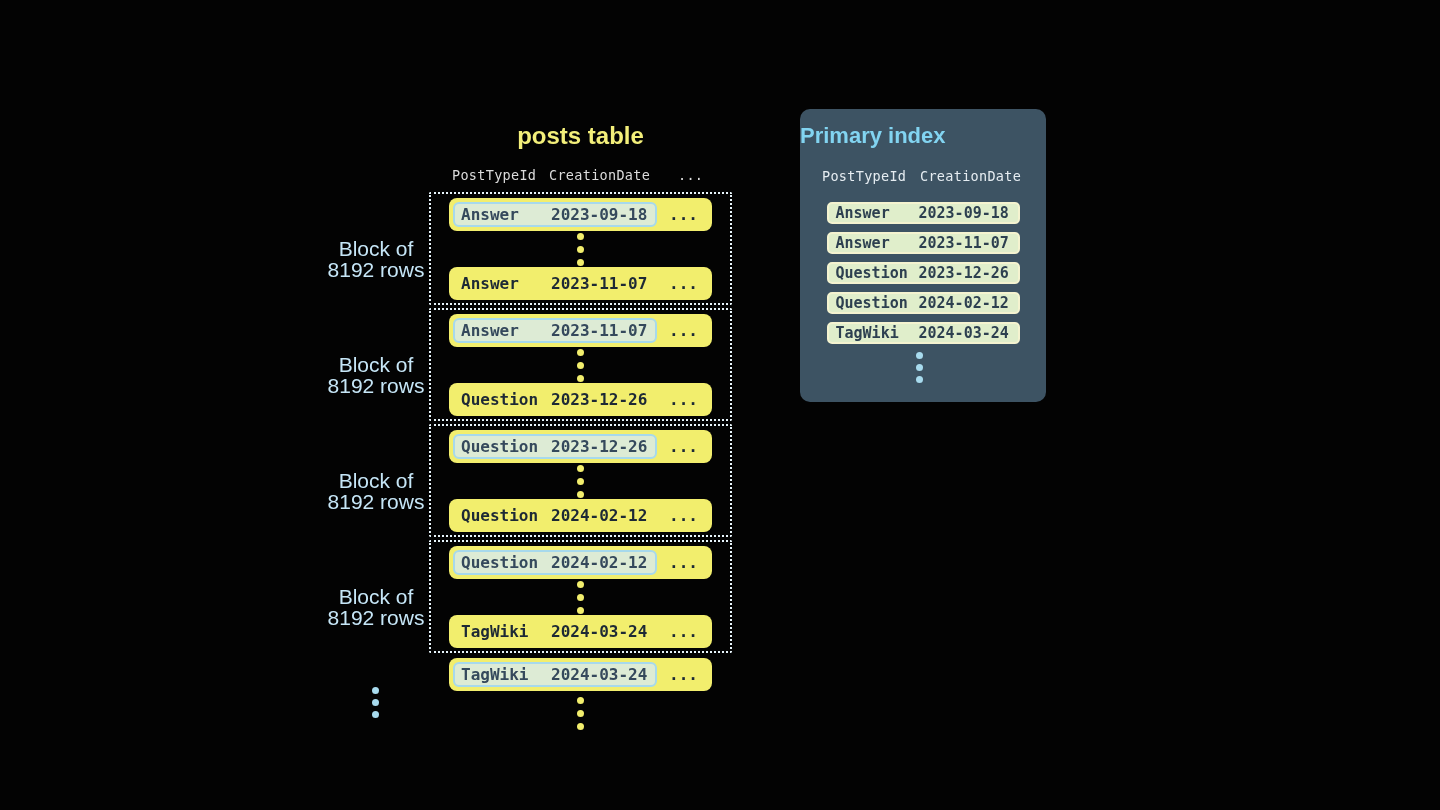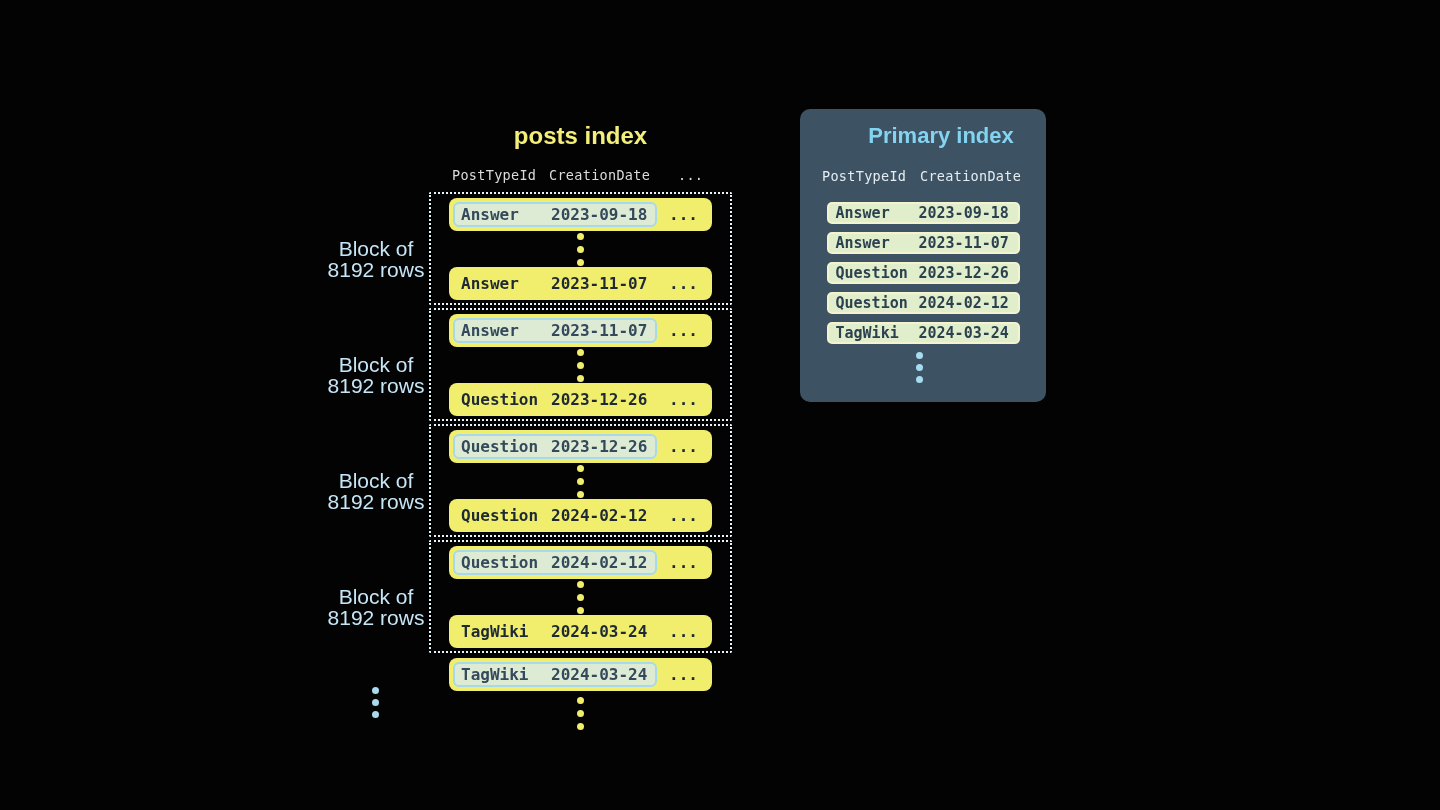--- a/index.html
+++ b/index.html
@@ -59,40 +59,40 @@
   .vdots.abs{position:absolute;}
   .table-overflow-dots{left:577px;top:697px;}
   .left-overflow-dots{left:372px;top:687px;gap:5px;}
 
   
   .panel{
     position:absolute;left:800px;top:109px;width:246px;height:293px;
     background:#3d5363;border-radius:10px;
   }
   .panel-title{
-    margin-top:14px;text-align:center;color:#82d4f1;font-size:22px;font-weight:600;padding-left:36px;
+    margin-top:14px;text-align:left;color:#82d4f1;font-size:22px;font-weight:600;
   }
   .panel .col-header{top:59px;color:#e6edf2;}
   .pi-hdr-posttype{left:22px;}
   .pi-hdr-creation{left:120px;}
   .pi-rows{position:absolute;top:93px;left:0;right:0;}
   .pi-row{
     width:193px;height:22px;box-sizing:border-box;margin:0 auto 8px auto;
     background:#e0eecb;border:2px solid #f4f3d0;border-radius:5px;
     display:flex;align-items:center;padding:0 7px;
     font-family:"DejaVu Sans Mono","Liberation Mono",monospace;
     font-size:15px;font-weight:bold;color:#2d4050;
   }
   .pi-row .t{width:83px;}
   .pi-dots{left:116px;top:243px;gap:5px;}
 </style>
 </head>
 <body>
 
-<div class="posts-title">posts index</div>
+<div class="posts-title">posts table</div>
 
 <span class="col-header mono hdr-posttype">PostTypeId</span>
 <span class="col-header mono hdr-creation">CreationDate</span>
 <span class="col-header mono hdr-more">...</span>
 
 <div class="block b1">
   <div class="row">
     <span class="cell hl">
       <span class="t">Answer</span>
       <span class="d">2023-09-18</span>

